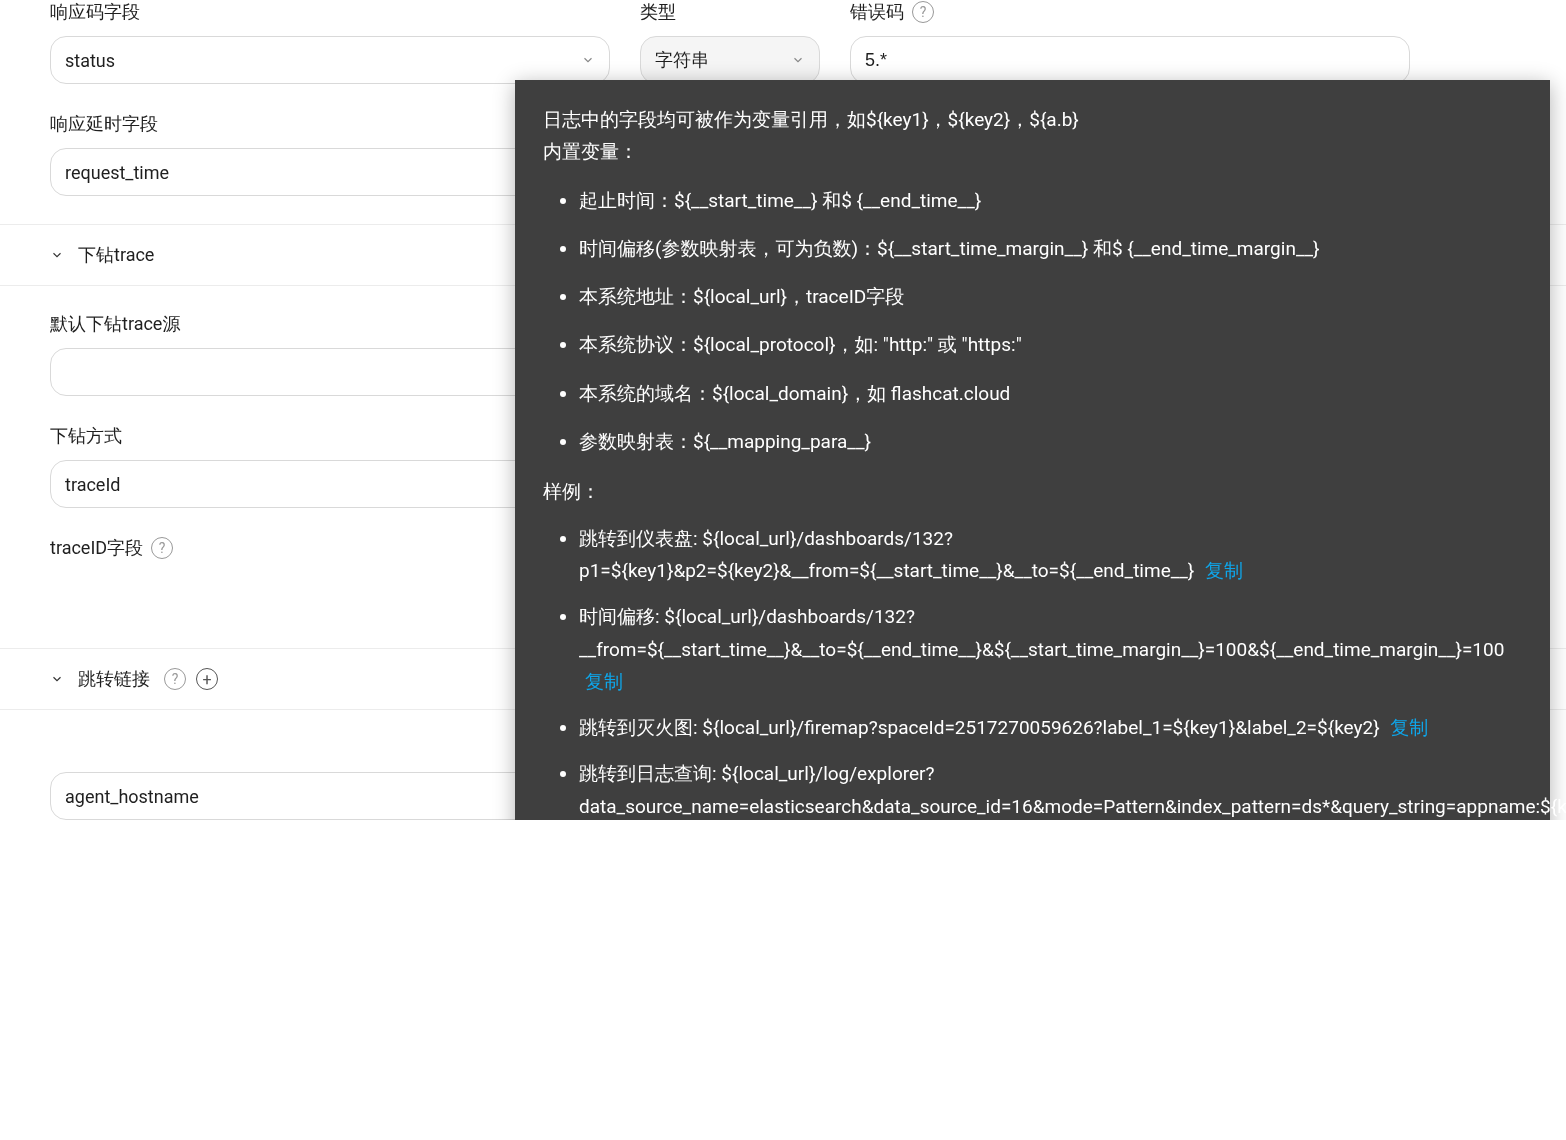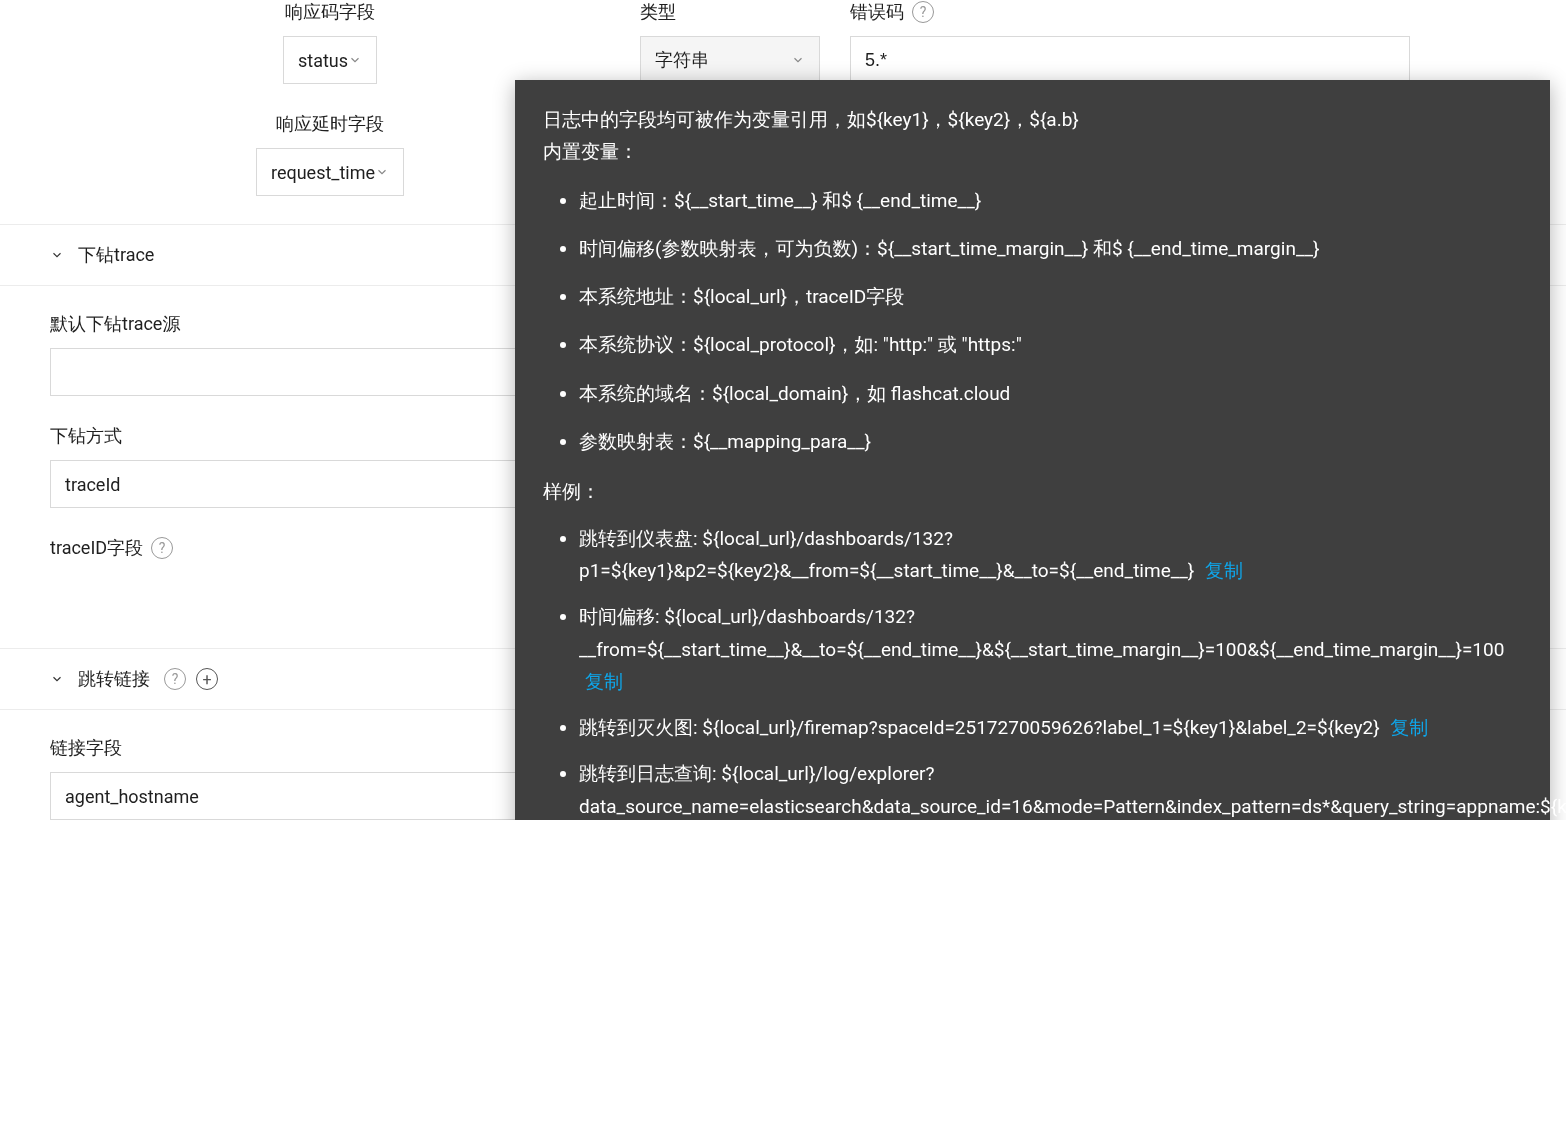--- a/index.html
+++ b/index.html
@@ -1,26 +1,26 @@
 <!DOCTYPE html>
 <html><head>
 <meta charset="utf-8">
 <style>
 * { box-sizing: border-box; margin: 0; padding: 0; }
 body { font-family: -apple-system, BlinkMacSystemFont, "Segoe UI", Roboto, "Helvetica Neue", Arial, sans-serif; font-size: 18px; color: #1f1f1f; background: #fff; width: 1566px; }
 .form-area { padding: 0 50px; }
 .row { display: flex; gap: 30px; margin-bottom: 28px; align-items: flex-start; }
 .field { display: flex; flex-direction: column; gap: 12px; }
 .field-label { font-size: 18px; color: #1f1f1f; display: flex; align-items: center; gap: 8px; }
-.input, .select { height: 48px; border: 1px solid #d9d9d9; border-radius: 0; padding: 0 14px; font-size: 18px; color: #1f1f1f; background: #fff; display: flex; align-items: center; }
+.input, .select { height: 48px; border: 1px solid #d9d9d9; border-radius: 16px; padding: 0 14px; font-size: 18px; color: #1f1f1f; background: #fff; display: flex; align-items: center; }
 .select { justify-content: space-between; cursor: pointer; }
 .select.gray { background: #f5f5f5; }
 .chev { width: 14px; height: 14px; display: inline-flex; align-items: center; justify-content: center; }
 .chev svg { width: 14px; height: 14px; }
-.w1 { width: 560px; align-items: center; }
+.w1 { width: 560px; }
 .w2 { width: 180px; }
 .w3 { width: 560px; }
 .w4 { width: 560px; min-width: 560px; }
 .section-header { display: flex; align-items: center; gap: 14px; padding: 18px 0; border-top: 1px solid #ececec; border-bottom: 1px solid #ececec; margin: 8px -50px 26px -50px; padding-left: 50px; }
 .section-icons { display: flex; align-items: center; gap: 10px; }
 .help-icon { width: 22px; height: 22px; border: 1.5px solid #999; border-radius: 50%; display: inline-flex; align-items: center; justify-content: center; font-size: 14px; color: #999; }
 .info-icon { width: 18px; height: 18px; border-radius: 50%; background: #6d53ff; color: #fff; display: inline-flex; align-items: center; justify-content: center; font-size: 13px; font-style: italic; font-weight: bold; }
 .add-icon { width: 22px; height: 22px; border: 1.5px solid #555; border-radius: 50%; display: inline-flex; align-items: center; justify-content: center; font-size: 16px; color: #555; }
 .tooltip { position: absolute; left: 515px; top: 80px; width: 1035px; background: #3f3f3f; color: #fff; border-radius: 0; padding: 24px 28px 26px; font-size: 19px; line-height: 1.7; box-shadow: 0 4px 20px rgba(0,0,0,0.3); z-index: 100; }
 .tooltip::after { content: ""; position: absolute; bottom: -12px; left: 234px; border-left: 12px solid transparent; border-right: 12px solid transparent; border-top: 12px solid #3f3f3f; }
@@ -188,21 +188,20 @@
         </span>
     <span>跳转链接</span>
     <span class="section-icons">
       <span class="help-icon">?</span>
       <span class="add-icon">+</span>
     </span>
   </div>
 
   <div class="link-row">
     <div class="field" style="width:550px">
-      <div class="field-label">链接字段</div>
       <div class="select">
         <span>agent_hostname</span>
         <span class="chev">
               <svg viewBox="0 0 24 24" fill="none" stroke="#888" stroke-width="2">
                 <polyline points="6 9 12 15 18 9"></polyline>
               </svg>
             </span>
       </div>
     </div>
     <div class="field">

